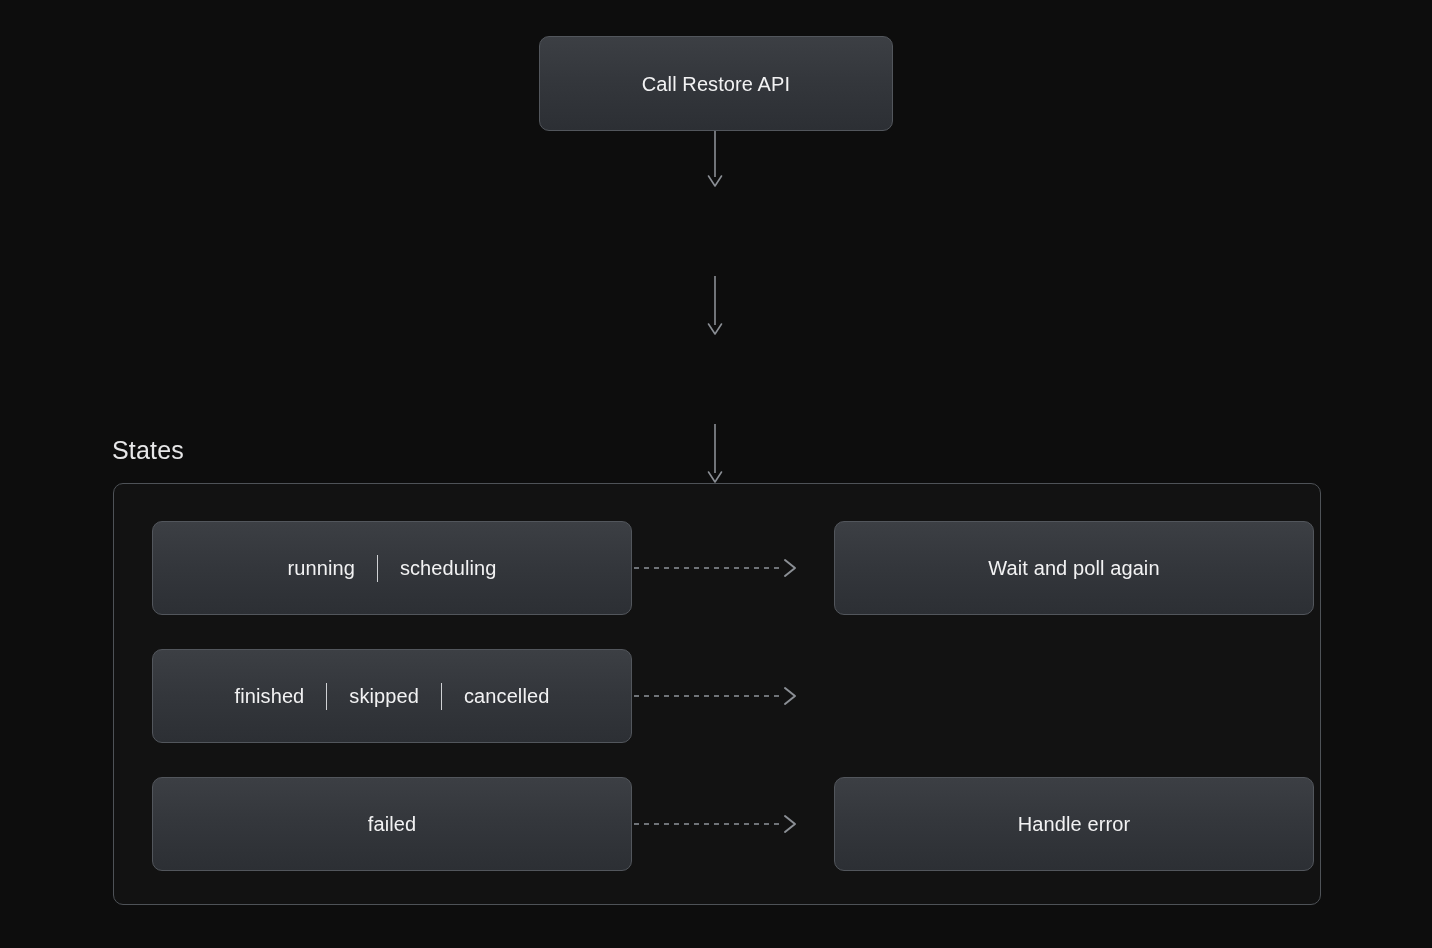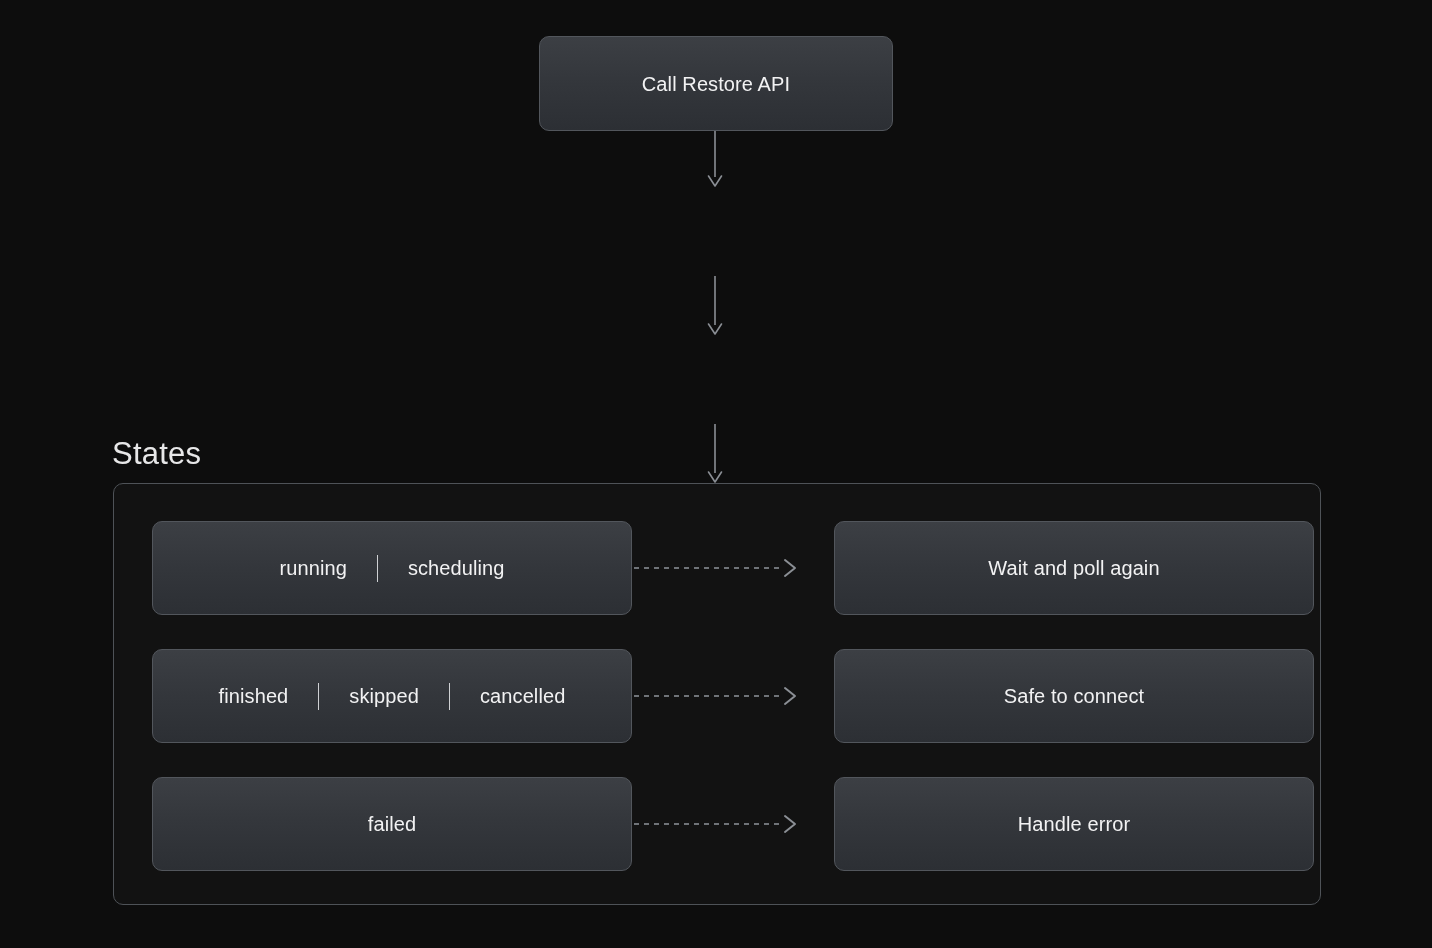--- a/index.html
+++ b/index.html
@@ -55,21 +55,21 @@
   #arrow-restore-to-ops    { top: 131px; height: 57px; }
   #arrow-ops-to-loop       { top: 276px; height: 60px; }
   #arrow-loop-to-states    { top: 424px; height: 60px; }
   .v-arrow svg { display: block; width: 32px; height: 100%; }
 
   
   #states-label {
     position: absolute;
     left: 112px;
     top: 436px;
-    font-size: 31px;
+    font-size: 25px;
     color: #e7e7e8;
     letter-spacing: 0.2px;
   }
   #states-container {
     position: absolute;
     left: 113px;
     top: 483px;
     width: 1208px;
     height: 422px;
     box-sizing: border-box;
@@ -91,21 +91,20 @@
     width: 480px;
     height: 94px;
   }
   .row-1 { top: 521px; }
   .row-2 { top: 649px; }
   .row-3 { top: 777px; }
   .state-tokens {
     display: flex;
     align-items: center;
     justify-content: center;
-    gap: 8px;
   }
   .state-token { padding: 0 22px; }
   .state-sep {
     display: inline-block;
     width: 1px;
     height: 27px;
     background: #cfd1d4;
   }
 
   
@@ -180,23 +179,20 @@
       <span class="state-sep"></span>
       <span class="state-token">cancelled</span>
     </div>
   </div>
   <div class="h-arrow" id="dash-finished-safe">
     <svg viewBox="0 0 166 26">
       <line x1="0" y1="13" x2="150" y2="13" stroke="#6f7378" stroke-width="2" stroke-dasharray="5 5"></line>
       <path d="M151 5 L161 13 L151 21" fill="none" stroke="#8b8f95" stroke-width="2" stroke-linecap="round" stroke-linejoin="round"></path>
     </svg>
   </div>
-  <div class="node action-box row-2">
-    <span>Safe to connect</span>
-  </div>
 
   <div class="node state-box row-3">
     <div class="state-tokens">
       <span class="state-token">failed</span>
     </div>
   </div>
   <div class="h-arrow" id="dash-failed-handle">
     <svg viewBox="0 0 166 26">
       <line x1="0" y1="13" x2="150" y2="13" stroke="#6f7378" stroke-width="2" stroke-dasharray="5 5"></line>
       <path d="M151 5 L161 13 L151 21" fill="none" stroke="#8b8f95" stroke-width="2" stroke-linecap="round" stroke-linejoin="round"></path>

